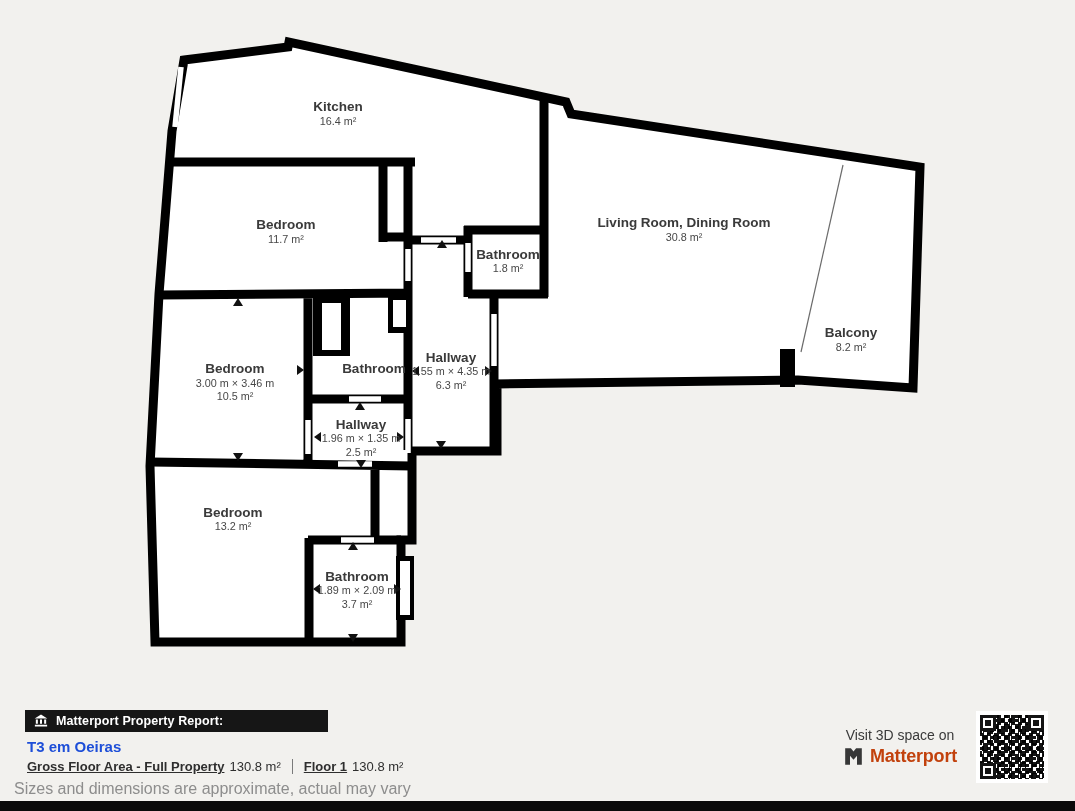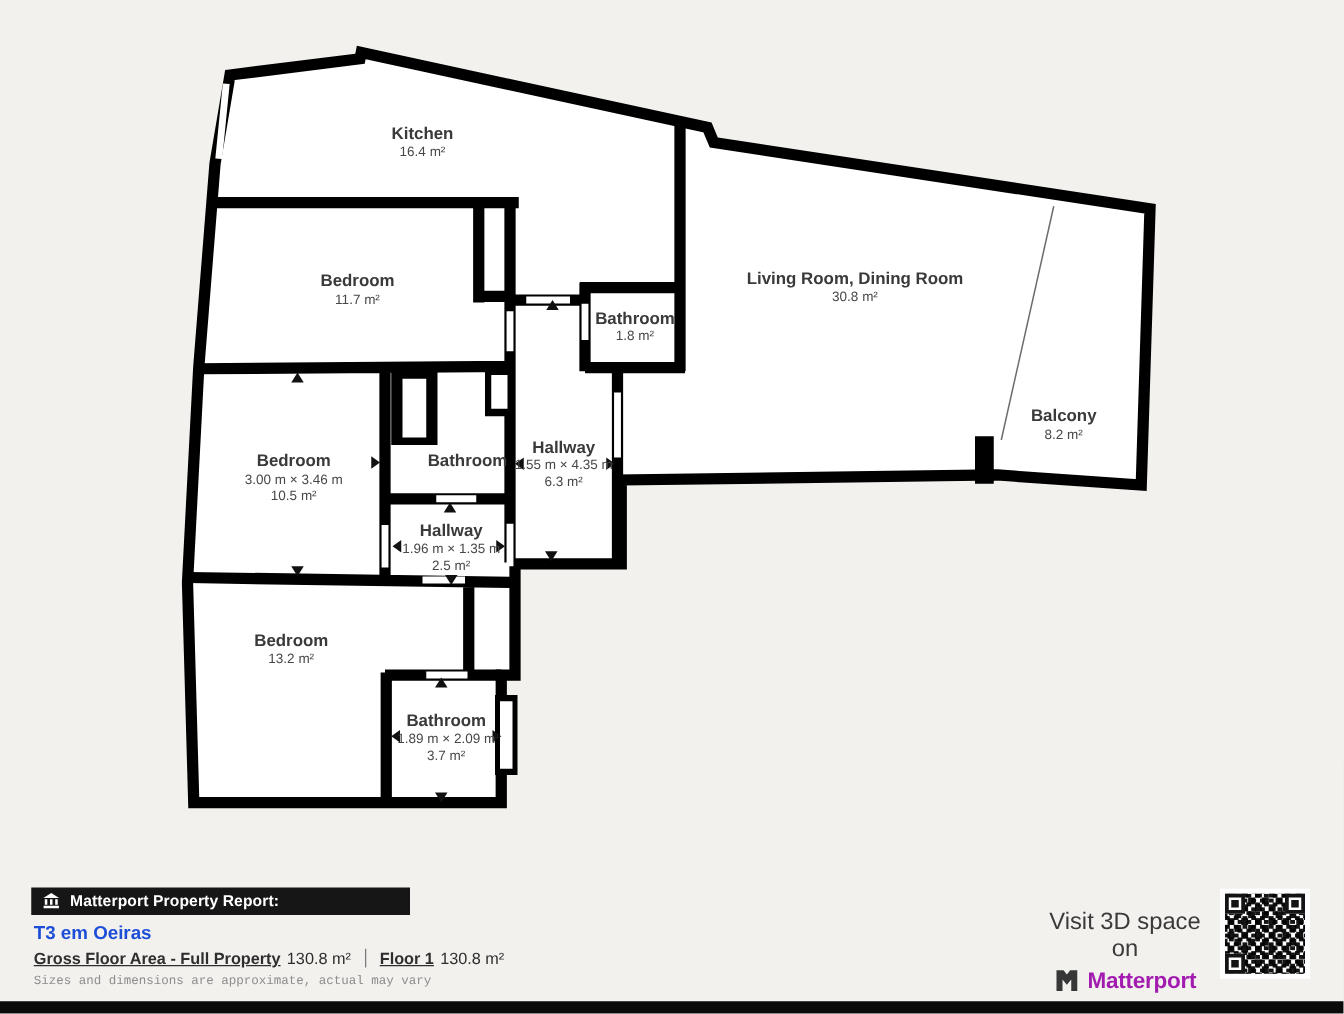--- a/index.html
+++ b/index.html
@@ -10,25 +10,25 @@
   .rd{font-family:"Liberation Sans",sans-serif;font-size:10.8px;fill:#474747;}
   
   .banner{position:absolute;left:25px;top:710px;width:303px;height:22px;background:#161616;
           color:#fff;display:flex;align-items:center;gap:8px;padding-left:9px;box-sizing:border-box;}
   .banner span{font-size:12.5px;font-weight:bold;letter-spacing:.1px;}
   .ptitle{position:absolute;left:27px;top:738px;font-size:15px;font-weight:bold;color:#1d4ed8;}
   .arealine{position:absolute;left:27px;top:759px;font-size:13px;color:#2e2e2e;display:flex;align-items:center;}
   .arealine b{font-weight:bold;text-decoration:underline;}
   .arealine .val{margin-left:5px;}
   .vd{width:1px;height:15px;background:#7a7a7a;margin:0 11px;}
-  .disc{position:absolute;left:27px;top:780px;font-size:10px;color:#8d8d8d;font-family:Liberation Mono, monospace;}
+  .disc{position:absolute;left:14px;top:780px;font-size:16px;color:#8d8d8d;}
   .cta{position:absolute;left:836px;top:727px;width:128px;text-align:center;}
-  .visit{font-size:19px;color:#3a3a3a;}
+  .visit{font-size:14px;color:#3a3a3a;}
   .brand{display:flex;align-items:center;justify-content:center;gap:6px;margin-top:3px;}
-  .brand span{font-size:18px;font-weight:bold;color:#a21caf;letter-spacing:-.2px;}
+  .brand span{font-size:18px;font-weight:bold;color:#c2410c;letter-spacing:-.2px;}
   .qr{position:absolute;left:976px;top:711px;width:72px;height:72px;background:#fff;
       padding:4px;box-sizing:border-box;}
   .qr .noise{position:relative;width:100%;height:100%;
       background:repeating-conic-gradient(#141414 0% 25%, #fff 0% 50%) 0 0/7px 7px,
                  repeating-conic-gradient(#141414 0% 25%, #fff 0% 50%) 2px 3px/11px 11px;
       background-blend-mode:multiply;}
   .finder{position:absolute;width:16px;height:16px;border:3px solid #141414;background:#fff;box-sizing:border-box;}
   .finder::after{content:"";position:absolute;inset:2px;background:#141414;}
   .f-tl{left:0;top:0;} .f-tr{right:0;top:0;} .f-bl{left:0;bottom:0;}
   .bottombar{position:absolute;left:0;top:801px;width:1075px;height:10px;background:#0a0a0a;}

